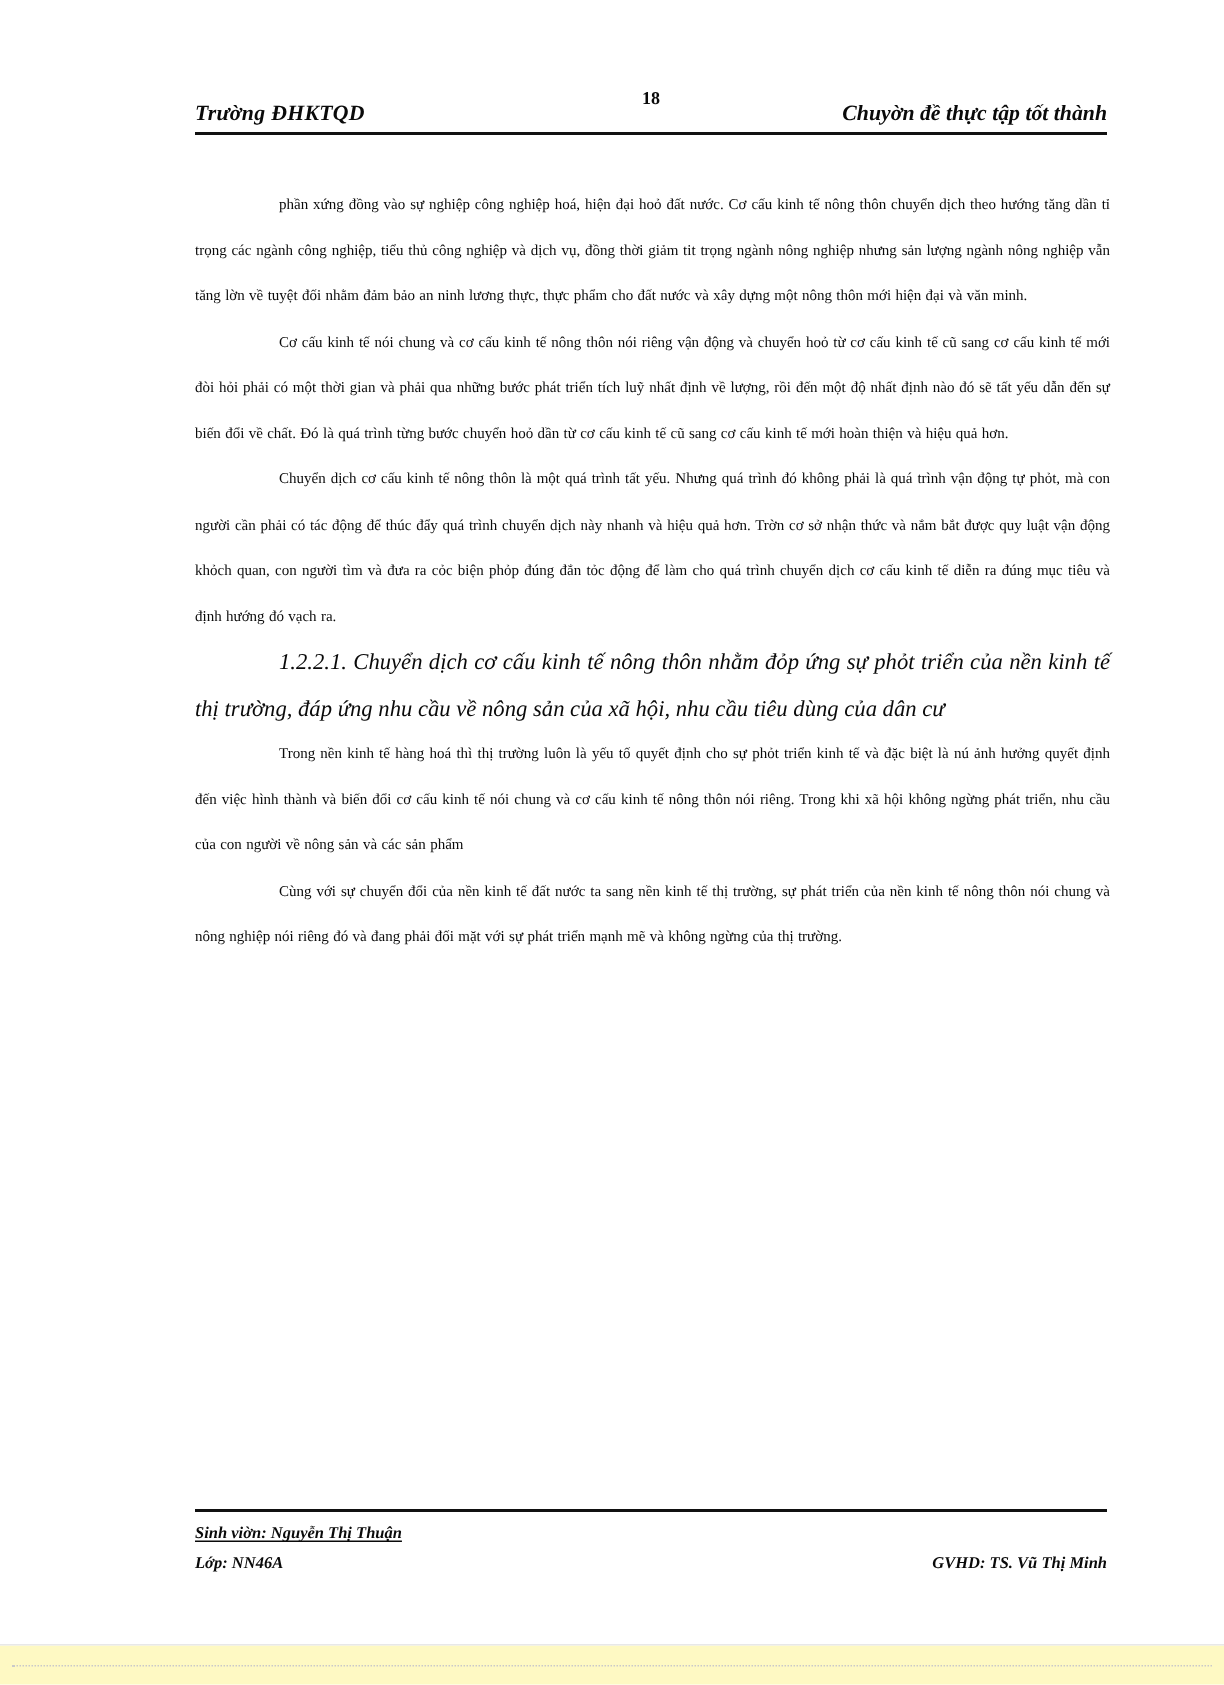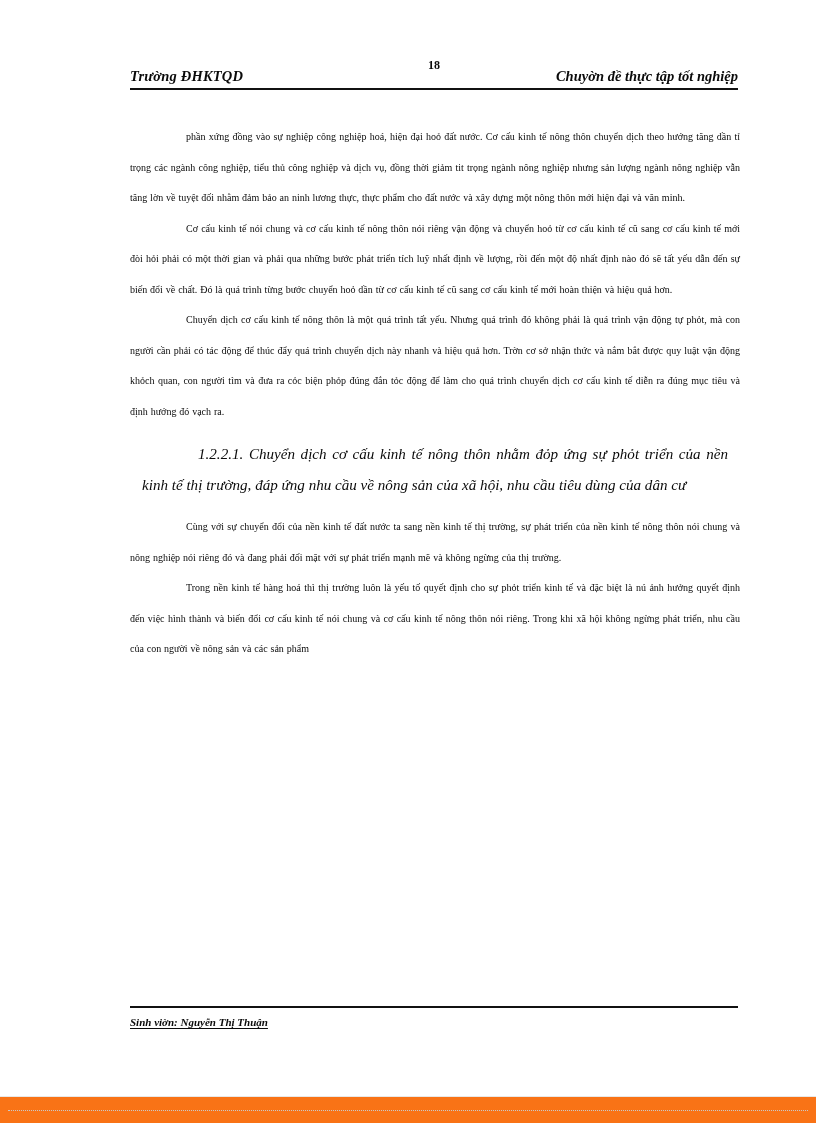--- a/index.html
+++ b/index.html
@@ -11,21 +11,21 @@
     width: 816px;
     height: 1123px;
     font-family: "Liberation Serif", serif;
     color: #0a0a0a;
     position: relative;
     overflow: hidden;
   }
   .page {
     position: absolute;
     inset: 0;
-    background: #f97316;
+    background: #fef9c3;
   }
   .sheet {
     position: absolute;
     left: 0;
     top: 0;
     width: 816px;
     height: 1096px;
     background: #ffffff;
     border-bottom: 1px solid #e8e8e8;
   }
@@ -84,21 +84,21 @@
     word-spacing: 0.4px;
   }
   .heading-bold {
     margin: 10px 0 0 0;
     font-size: 14.6px;
     font-weight: bold;
     line-height: 30px;
     text-indent: 56px;
   }
   .heading-italic {
-    margin: 12px;
+    margin: 0;
     font-size: 15.1px;
     font-style: italic;
     line-height: 30.5px;
     text-align: justify;
     text-indent: 56px;
   }
   
   .footer {
     position: absolute;
     left: 130px;
@@ -133,36 +133,40 @@
 </style>
 </head>
 <body>
 
 <div class="page">
   <div class="sheet">
 
     <div class="header">
       <div class="header-left">Trường ĐHKTQD</div>
       <div class="header-center">18</div>
-      <div class="header-right">Chuyờn đề thực tập tốt nghiệp</div>
+      <div class="header-right">Chuyờn đề thực tập tốt thành</div>
     </div>
 
     <div class="body-area">
       <p class="para">phần xứng đồng vào sự nghiệp công nghiệp hoá, hiện đại hoỏ đất nước. Cơ cấu kinh tế nông thôn chuyển dịch theo hướng tăng dần tỉ trọng các ngành công nghiệp, tiểu thủ công nghiệp và dịch vụ, đồng thời giảm tit trọng ngành nông nghiệp nhưng sản lượng ngành nông nghiệp vẫn tăng lờn về tuyệt đối nhằm đảm bảo an ninh lương thực, thực phẩm cho đất nước và xây dựng một nông thôn mới hiện đại và văn minh.</p>
       <p class="para">Cơ cấu kinh tế nói chung và cơ cấu kinh tế nông thôn nói riêng vận động và chuyển hoỏ từ cơ cấu kinh tế cũ sang cơ cấu kinh tế mới đòi hỏi phải có một thời gian và phải qua những bước phát triển tích luỹ nhất định về lượng, rồi đến một độ nhất định nào đó sẽ tất yếu dẫn đến sự biến đổi về chất. Đó là quá trình từng bước chuyển hoỏ dần từ cơ cấu kinh tế cũ sang cơ cấu kinh tế mới hoàn thiện và hiệu quả hơn.</p>
       <p class="para">Chuyển dịch cơ cấu kinh tế nông thôn là một quá trình tất yếu. Nhưng quá trình đó không phải là quá trình vận động tự phỏt, mà con người cần phải có tác động để thúc đẩy quá trình chuyển dịch này nhanh và hiệu quả hơn. Trờn cơ sở nhận thức và nắm bắt được quy luật vận động khỏch quan, con người tìm và đưa ra cỏc biện phỏp đúng đắn tỏc động để làm cho quá trình chuyển dịch cơ cấu kinh tế diễn ra đúng mục tiêu và định hướng đó vạch ra.</p>
 
       <p class="heading-italic">1.2.2.1. Chuyển dịch cơ cấu kinh tế nông thôn nhằm đỏp ứng sự phỏt triển của nền kinh tế thị trường, đáp ứng nhu cầu về nông sản của xã hội, nhu cầu tiêu dùng của dân cư</p>
 
+      <p class="para">Trong nền kinh tế hàng hoá thì thị trường luôn là yếu tố quyết định cho sự phỏt triển kinh tế và đặc biệt là nú ảnh hưởng quyết định đến việc hình thành và biến đổi cơ cấu kinh tế nói chung và cơ cấu kinh tế nông thôn nói riêng. Trong khi xã hội không ngừng phát triển, nhu cầu của con người về nông sản và các sản phẩm</p>
       <p class="para">Cùng với sự chuyển đổi của nền kinh tế đất nước ta sang nền kinh tế thị trường, sự phát triển của nền kinh tế nông thôn nói chung và nông nghiệp nói riêng đó và đang phải đối mặt với sự phát triển mạnh mẽ và không ngừng của thị trường.</p>
-      <p class="para">Trong nền kinh tế hàng hoá thì thị trường luôn là yếu tố quyết định cho sự phỏt triển kinh tế và đặc biệt là nú ảnh hưởng quyết định đến việc hình thành và biến đổi cơ cấu kinh tế nói chung và cơ cấu kinh tế nông thôn nói riêng. Trong khi xã hội không ngừng phát triển, nhu cầu của con người về nông sản và các sản phẩm</p>
     </div>
 
     <div class="footer">
       <div class="footer-row first">
         <div class="left">Sinh viờn: Nguyễn Thị Thuận</div>
         <div class="right"></div>
+      </div>
+      <div class="footer-row second">
+        <div class="left">Lớp: NN46A</div>
+        <div class="right">GVHD: TS. Vũ Thị Minh</div>
       </div>
     </div>
 
   </div>
   <div class="bottom-dots"></div>
 </div>
 
 </body></html>

